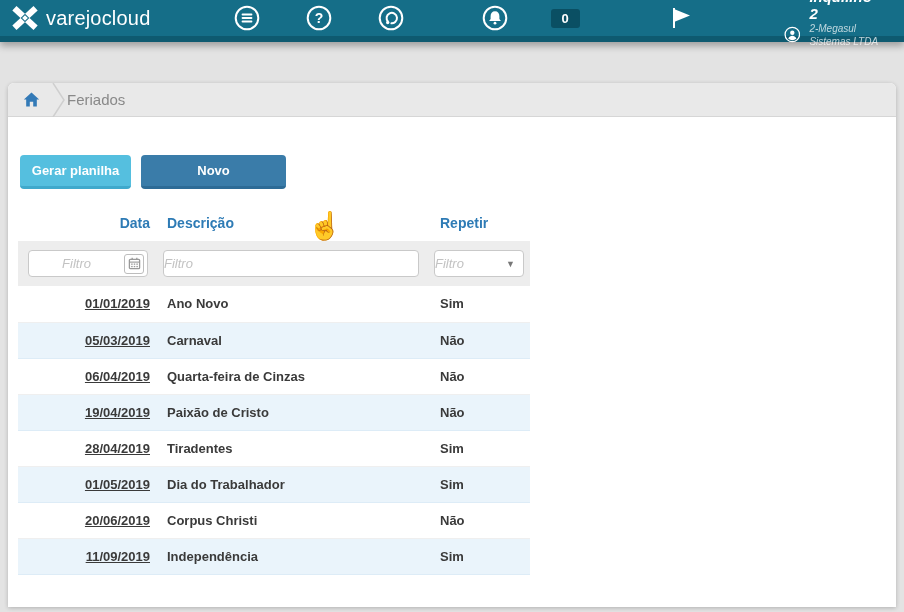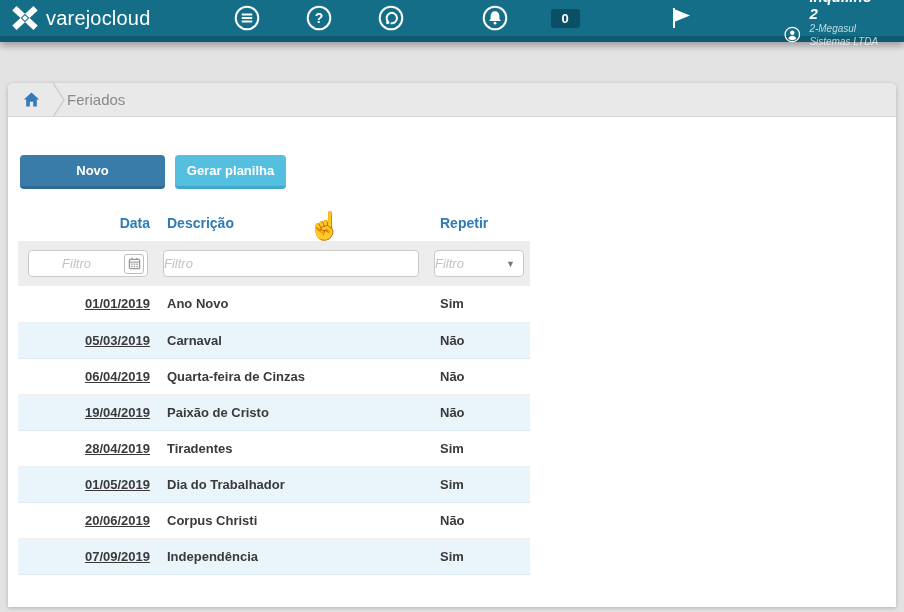--- a/index.html
+++ b/index.html
@@ -201,22 +201,22 @@
           <path d="M8 0.5 L15.2 7 H13 V13.5 H9.6 V9.2 H6.4 V13.5 H3 V7 H0.8 Z" fill="#337ab7"></path>
         </svg>
       </span>
       <svg class="bc-chevron" width="16" height="34" viewBox="0 0 16 34">
         <polyline points="2,0 13,17 2,34" fill="none" stroke="#cfcfcf" stroke-width="1.5"></polyline>
       </svg>
       <span class="bc-label">Feriados</span>
     </div>
 
     <div class="btn-row">
+      <button class="btn btn-secondary">Gerar planilha</button>
       <button class="btn btn-primary">Novo</button>
-      <button class="btn btn-secondary">Gerar planilha</button>
     </div>
 
     <table class="holidays">
       <colgroup>
           <col class="c-date">
           <col class="c-desc">
           <col class="c-rep">
         </colgroup>
       <thead>
         <tr>
@@ -297,21 +297,21 @@
   </tr>
 
   <tr class="data-row">
     <td class="cell-date">20/06/2019</td>
     <td class="cell-desc">Corpus Christi</td>
     <td class="cell-rep">Não</td>
   </tr>
 
 
   <tr class="data-row">
-    <td class="cell-date">07/09/2019</td>
+    <td class="cell-date">11/09/2019</td>
     <td class="cell-desc">Independência</td>
     <td class="cell-rep">Sim</td>
   </tr>
 </tbody>
     </table>
 
   </div>
 </div>
 
 <div class="mouse-cursor">☝</div>

